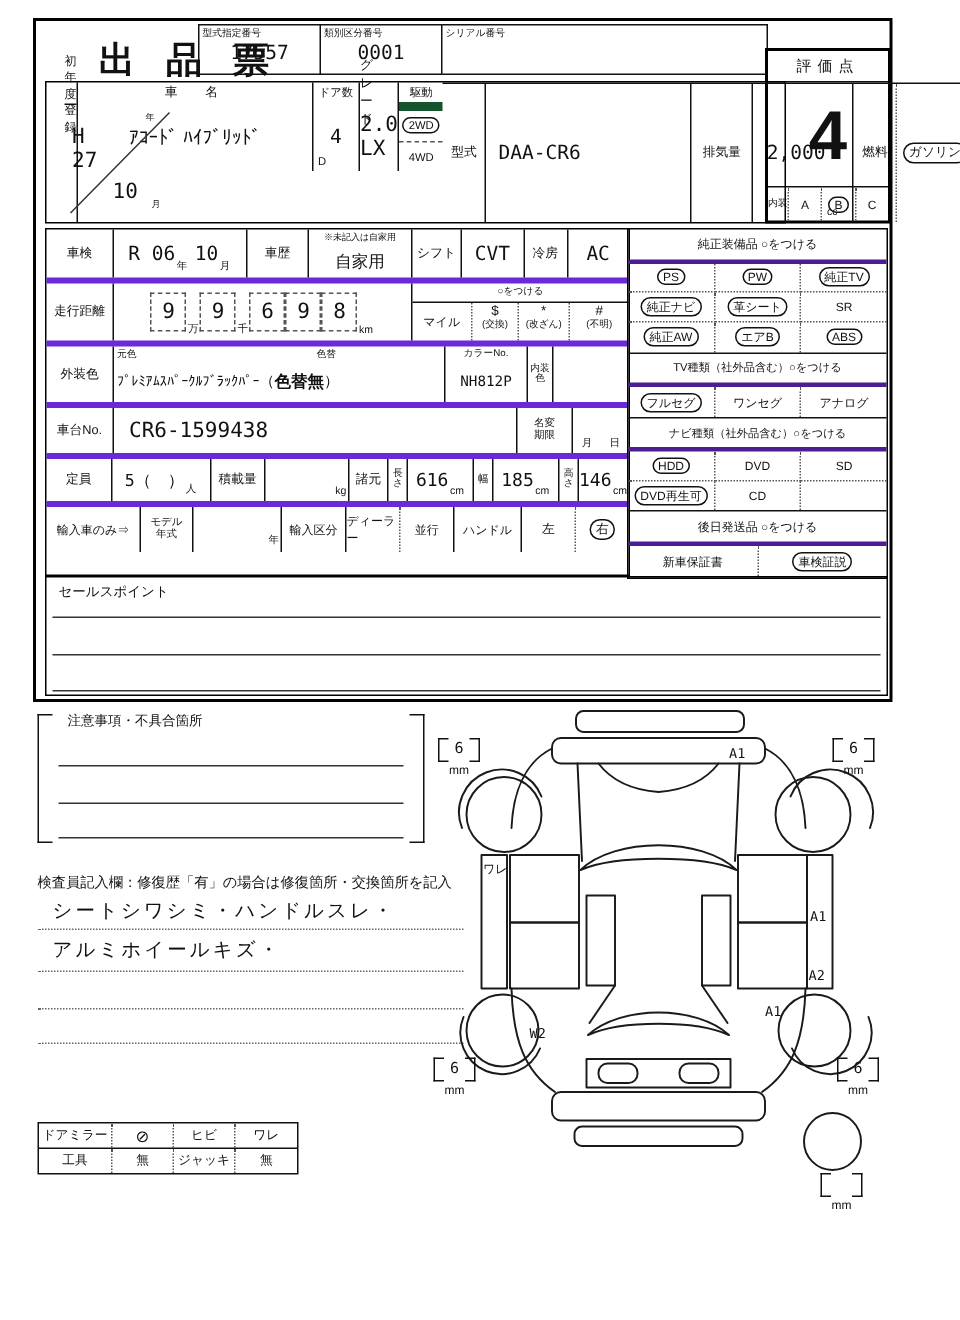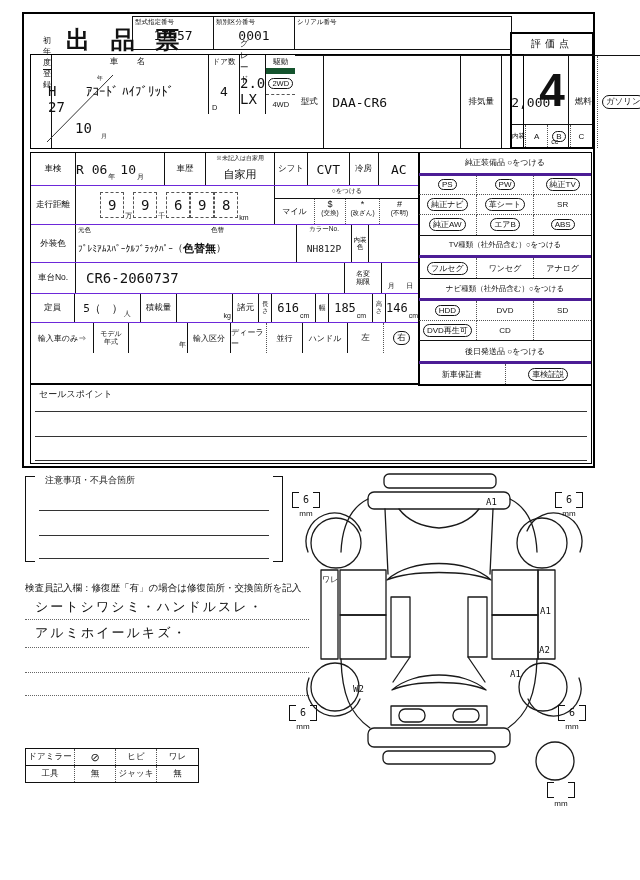--- a/index.html
+++ b/index.html
@@ -33,21 +33,21 @@
   .hcell{font-size:8.5px;display:flex;align-items:center;justify-content:center;}
   .cellcol{display:flex;flex-direction:column;}
   .chead{height:13px;font-size:8.5px;display:flex;align-items:center;justify-content:center;}
   .cval{flex:1;display:flex;align-items:center;justify-content:center;}
   .bd-r{border-right:1px solid #111;}
   .bd-r-dot{border-right:1px dotted #555;}
   .bd-l-dot{border-left:1px dotted #555;}
   .circled{border:1.5px solid #111;border-radius:999px;padding:0 3px;}
   
   .midleft{position:absolute;left:6px;top:138px;width:388px;height:230px;border:1.5px solid #000;display:flex;flex-direction:column;}
-  .mrow{display:flex;border-bottom:1px solid #6d28d9;align-items:stretch;}
+  .mrow{display:flex;border-bottom:4px solid #6d28d9;align-items:stretch;}
   .mrow:last-child{border-bottom:none;}
   .lab{font-size:8.5px;display:flex;align-items:center;justify-content:center;text-align:center;border-right:1px solid #111;}
   .lab2{font-size:7px;line-height:1.15;}
   .dashbox{width:22px;height:24px;border:1px dashed #555;display:flex;align-items:center;justify-content:center;font-size:14px;}
   .unit{font-size:7px;align-self:flex-end;margin:0 1px 3px 1px;}
   
   .midright{position:absolute;left:394px;top:138px;width:172px;height:232px;border:1.5px solid #000;display:flex;flex-direction:column;font-size:8px;}
   .eqh{border-bottom:3px solid #4c1d95;display:flex;align-items:center;justify-content:center;}
   .eqrow{display:flex;align-items:stretch;}
   .eqrow>div{flex:1;display:flex;align-items:center;justify-content:center;}
@@ -179,21 +179,21 @@
           <div class="hcell bd-l-dot" style="width:28px">軽油</div>
           <div class="hcell" style="flex:1;font-size:9px">（　　　）</div>
         </div>
       </div>
     </div>
 
     <div class="midleft">
 
       <div class="mrow" style="height:32px">
         <div class="lab" style="width:44px">車検</div>
-        <div class="bd-r" style="width:88px;display:flex;align-items:center;justify-content:flex-start">
+        <div class="bd-r" style="width:88px;display:flex;align-items:center;justify-content:center">
           <span class="mono" style="font-size:13px">R 06</span>
             <span class="unit">年</span>
           <span class="mono" style="font-size:13px;margin-left:4px">10</span>
             <span class="unit">月</span>
         </div>
         <div class="lab" style="width:40px">車歴</div>
         <div class="bd-r cellcol" style="width:68px">
           <div style="font-size:6px;text-align:center;padding-top:1px">※未記入は自家用</div>
           <div class="cval" style="font-size:11px">自家用</div>
         </div>
@@ -254,21 +254,21 @@
           <div class="cval mono" style="font-size:9.5px">NH812P</div>
         </div>
         <div class="lab lab2" style="width:16px">
           <span class="vlabel">内装色</span>
         </div>
         <div style="flex:1"></div>
       </div>
 
       <div class="mrow" style="height:30px">
         <div class="lab" style="width:44px">車台No.</div>
-        <div class="bd-r mono" style="width:258px;display:flex;align-items:center;padding-left:10px;font-size:14px">CR6-2060737</div>
+        <div class="bd-r mono" style="width:258px;display:flex;align-items:center;padding-left:10px;font-size:14px">CR6-1599438</div>
         <div class="lab lab2 cellcol" style="width:36px;justify-content:center">
           <div>名変</div>
             <div>期限</div>
         </div>
         <div style="flex:1;display:flex;align-items:flex-end;justify-content:space-around;font-size:7px;padding-bottom:2px">
           <span>月</span>
             <span>日</span>
         </div>
       </div>
 

